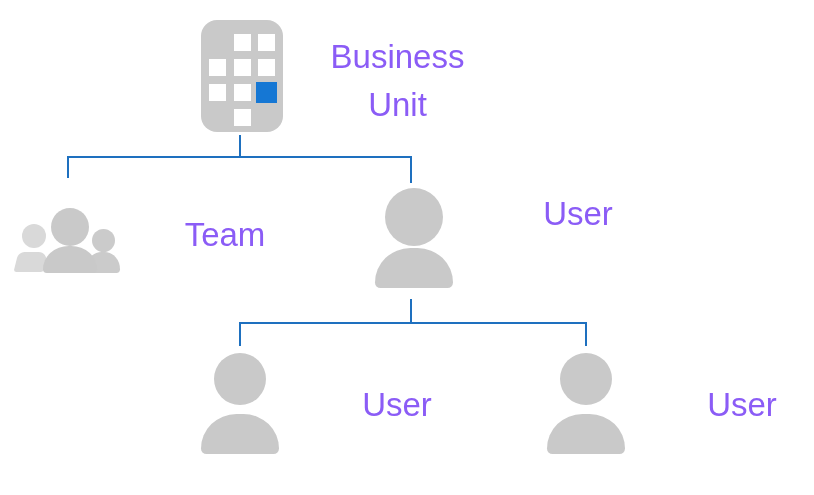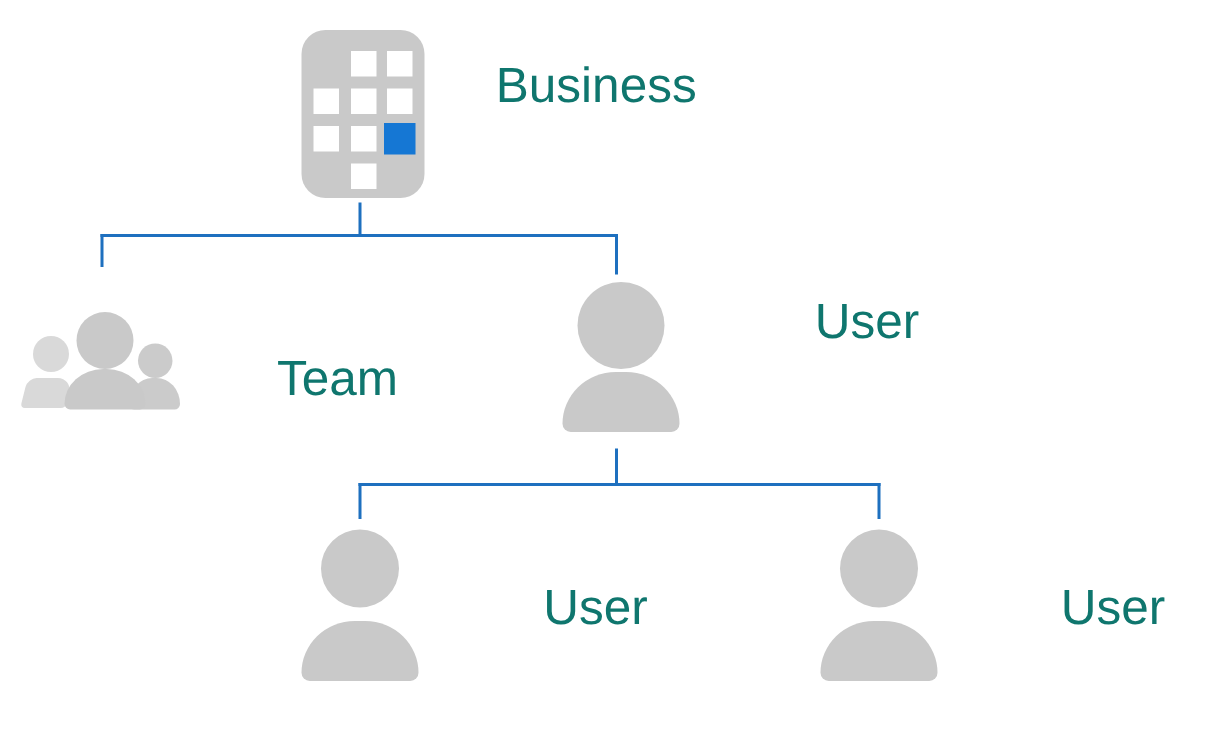--- a/index.html
+++ b/index.html
@@ -27,28 +27,28 @@
   .c-team-drop { left: 67px;  top: 156px; height: 22px; }
   .c-mgr-drop  { left: 410px; top: 156px; height: 27px; }
   .c-mgr-stub  { left: 410px; top: 299px; height: 24px; }
   .c-low-bar   { left: 239px; top: 322px; width: 348px; }
   .c-ul-drop   { left: 239px; top: 322px; height: 24px; }
   .c-ur-drop   { left: 585px; top: 322px; height: 24px; }
 
   
   .label {
     position: absolute;
-    color: #0f766e;
+    color: #8b5cf6;
     font-size: 33px;
     text-align: center;
     line-height: 36px;
     white-space: nowrap;
   }
   .label-bu      { left: 305px; top: 33px;  width: 185px; line-height: 48px; }
-  .label-team    { left: 160px; top: 234px; width: 130px; }
+  .label-team    { left: 160px; top: 217px; width: 130px; }
   .label-manager { left: 478px; top: 187px; width: 200px; line-height: 53px; }
   .label-user-l  { left: 337px; top: 387px; width: 120px; }
   .label-user-r  { left: 682px; top: 387px; width: 120px; }
 
   
   .icon-building {
     position: absolute;
     left: 201px; top: 20px;
     width: 82px; height: 112px;
     background: #c9c9c9;
@@ -129,20 +129,21 @@
     <span class="sq r2 c1"></span>
     <span class="sq r2 c2"></span>
     <span class="sq r2 c3"></span>
     <span class="sq r3 c1"></span>
     <span class="sq r3 c2"></span>
     <span class="sq blue"></span>
     <span class="sq r4 c2"></span>
   </div>
   <div class="label label-bu">
     <div>Business</div>
+    <div>Unit</div>
   </div>
 
   <div class="icon-team">
     <span class="t-head t-left"></span>
     <span class="t-torso t-left"></span>
     <span class="t-head t-right"></span>
     <span class="t-torso t-right"></span>
     <span class="t-head t-mid"></span>
     <span class="t-torso t-mid"></span>
   </div>

